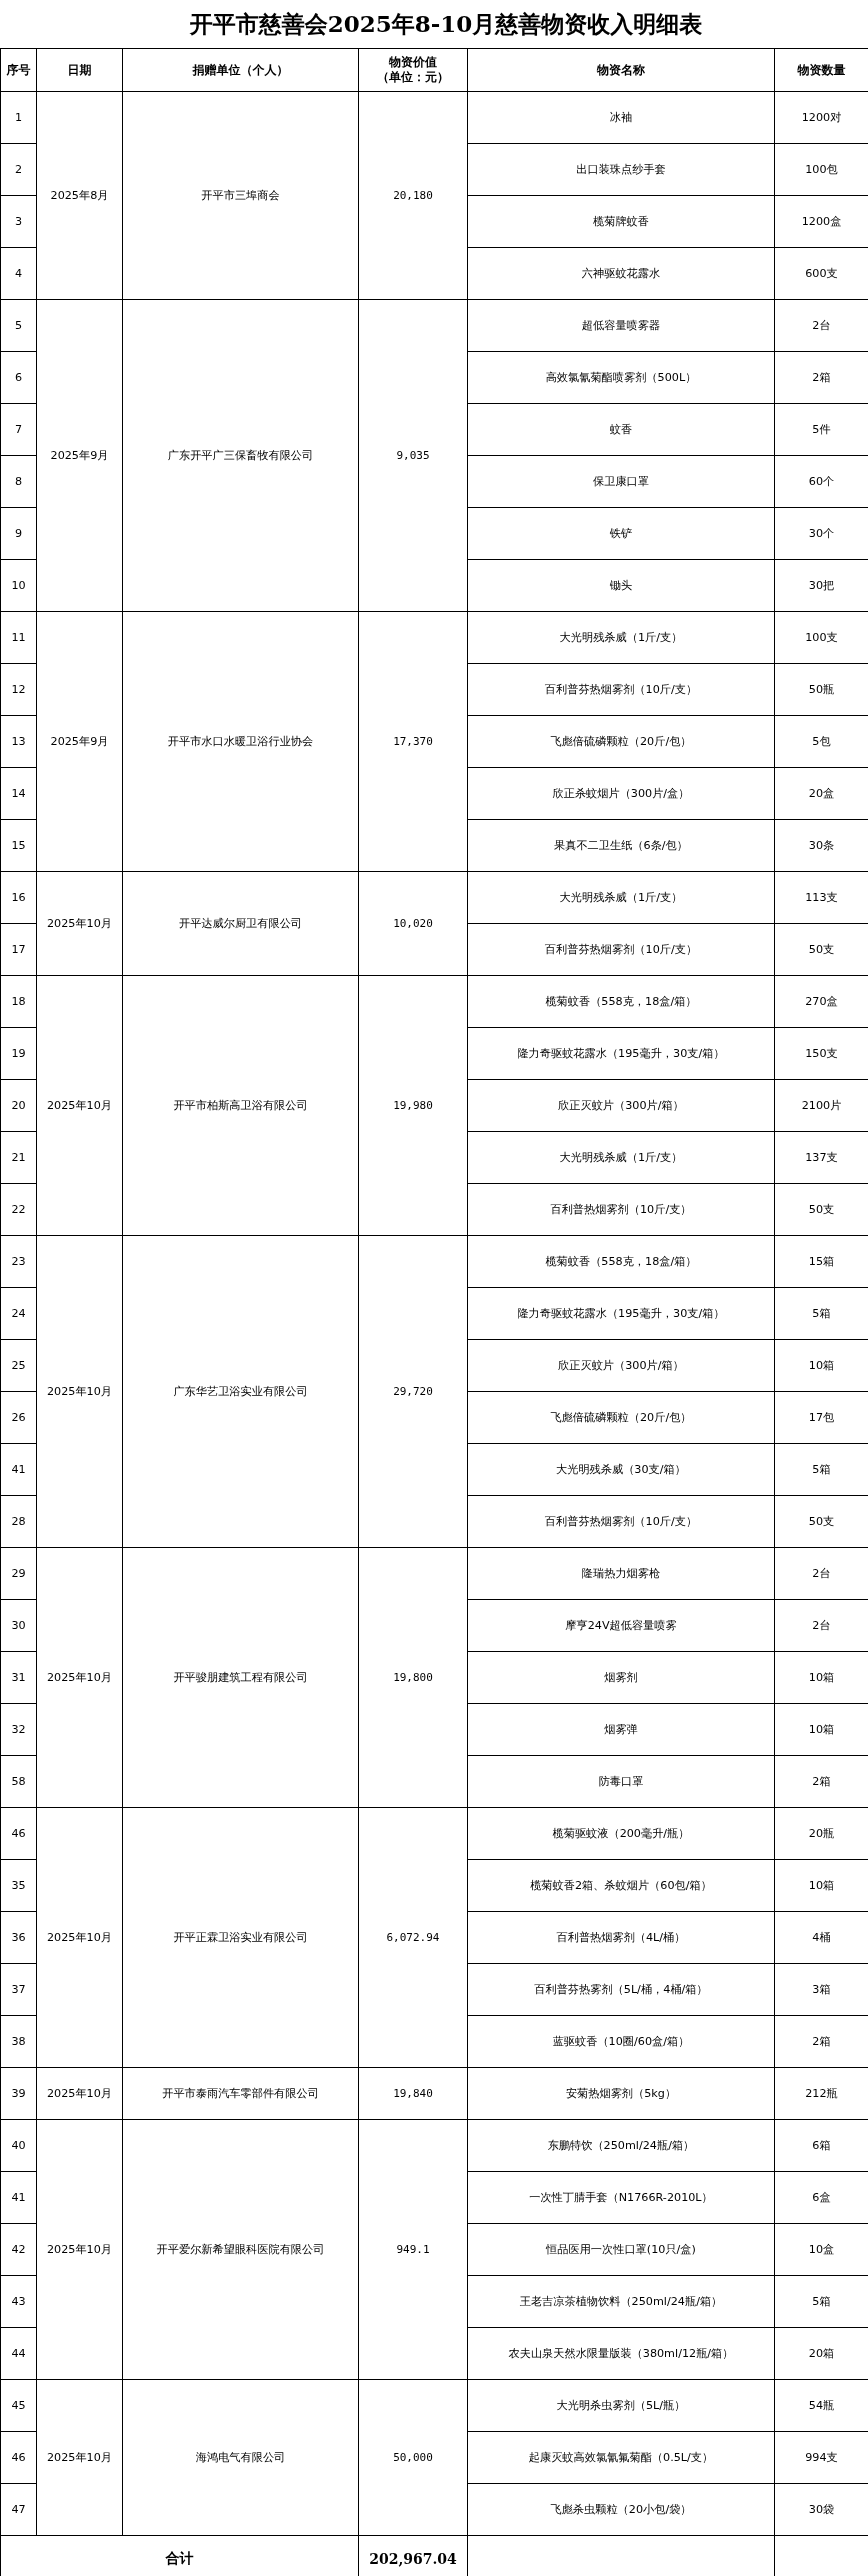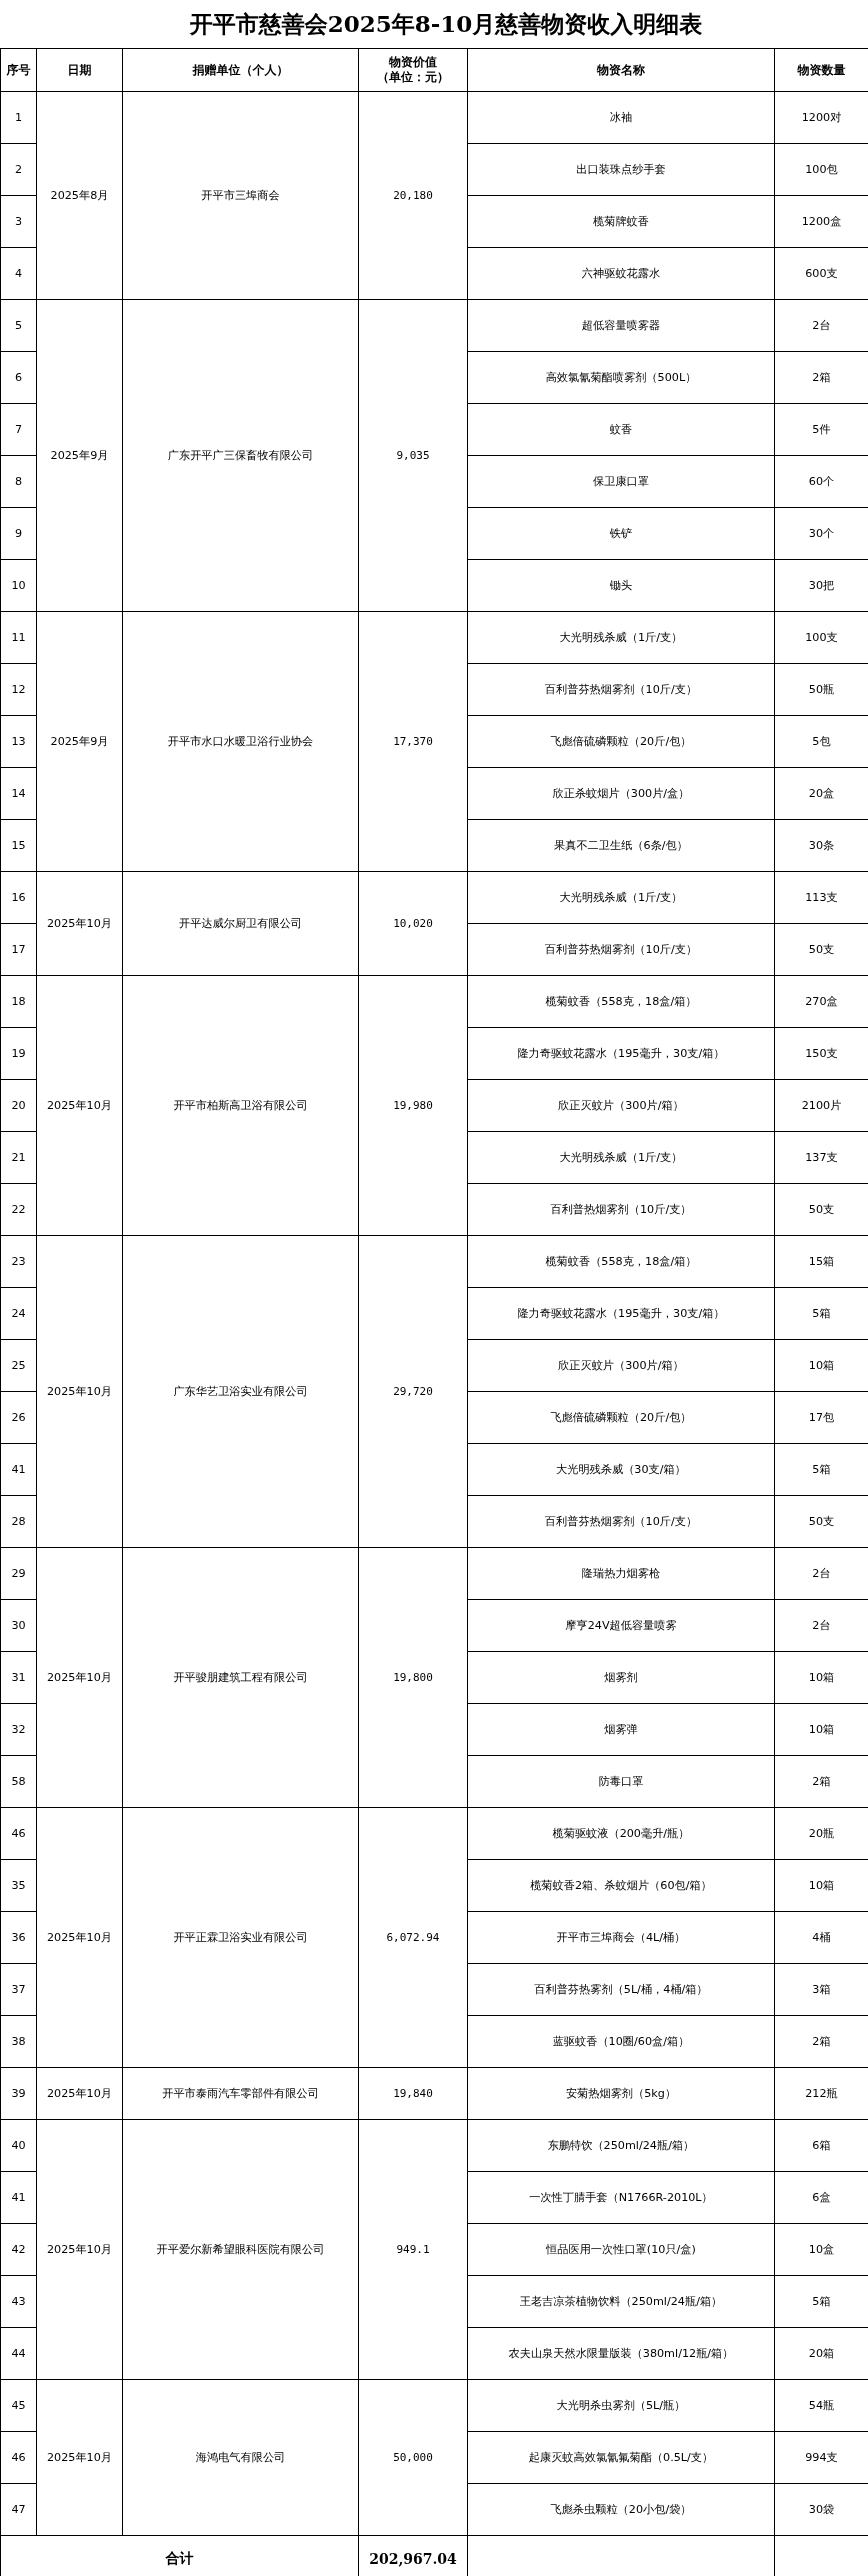--- a/index.html
+++ b/index.html
@@ -233,21 +233,21 @@
         <td>榄菊驱蚊液（200毫升/瓶）</td>
         <td>20瓶</td>
       </tr>
       <tr class="item">
         <td>35</td>
         <td>榄菊蚊香2箱、杀蚊烟片（60包/箱）</td>
         <td>10箱</td>
       </tr>
       <tr class="item">
         <td>36</td>
-        <td>开平市三埠商会（4L/桶）</td>
+        <td>百利普热烟雾剂（4L/桶）</td>
         <td>4桶</td>
       </tr>
       <tr class="item">
         <td>37</td>
         <td>百利普芬热雾剂（5L/桶，4桶/箱）</td>
         <td>3箱</td>
       </tr>
       <tr class="item">
         <td>38</td>
         <td>蓝驱蚊香（10圈/60盒/箱）</td>

